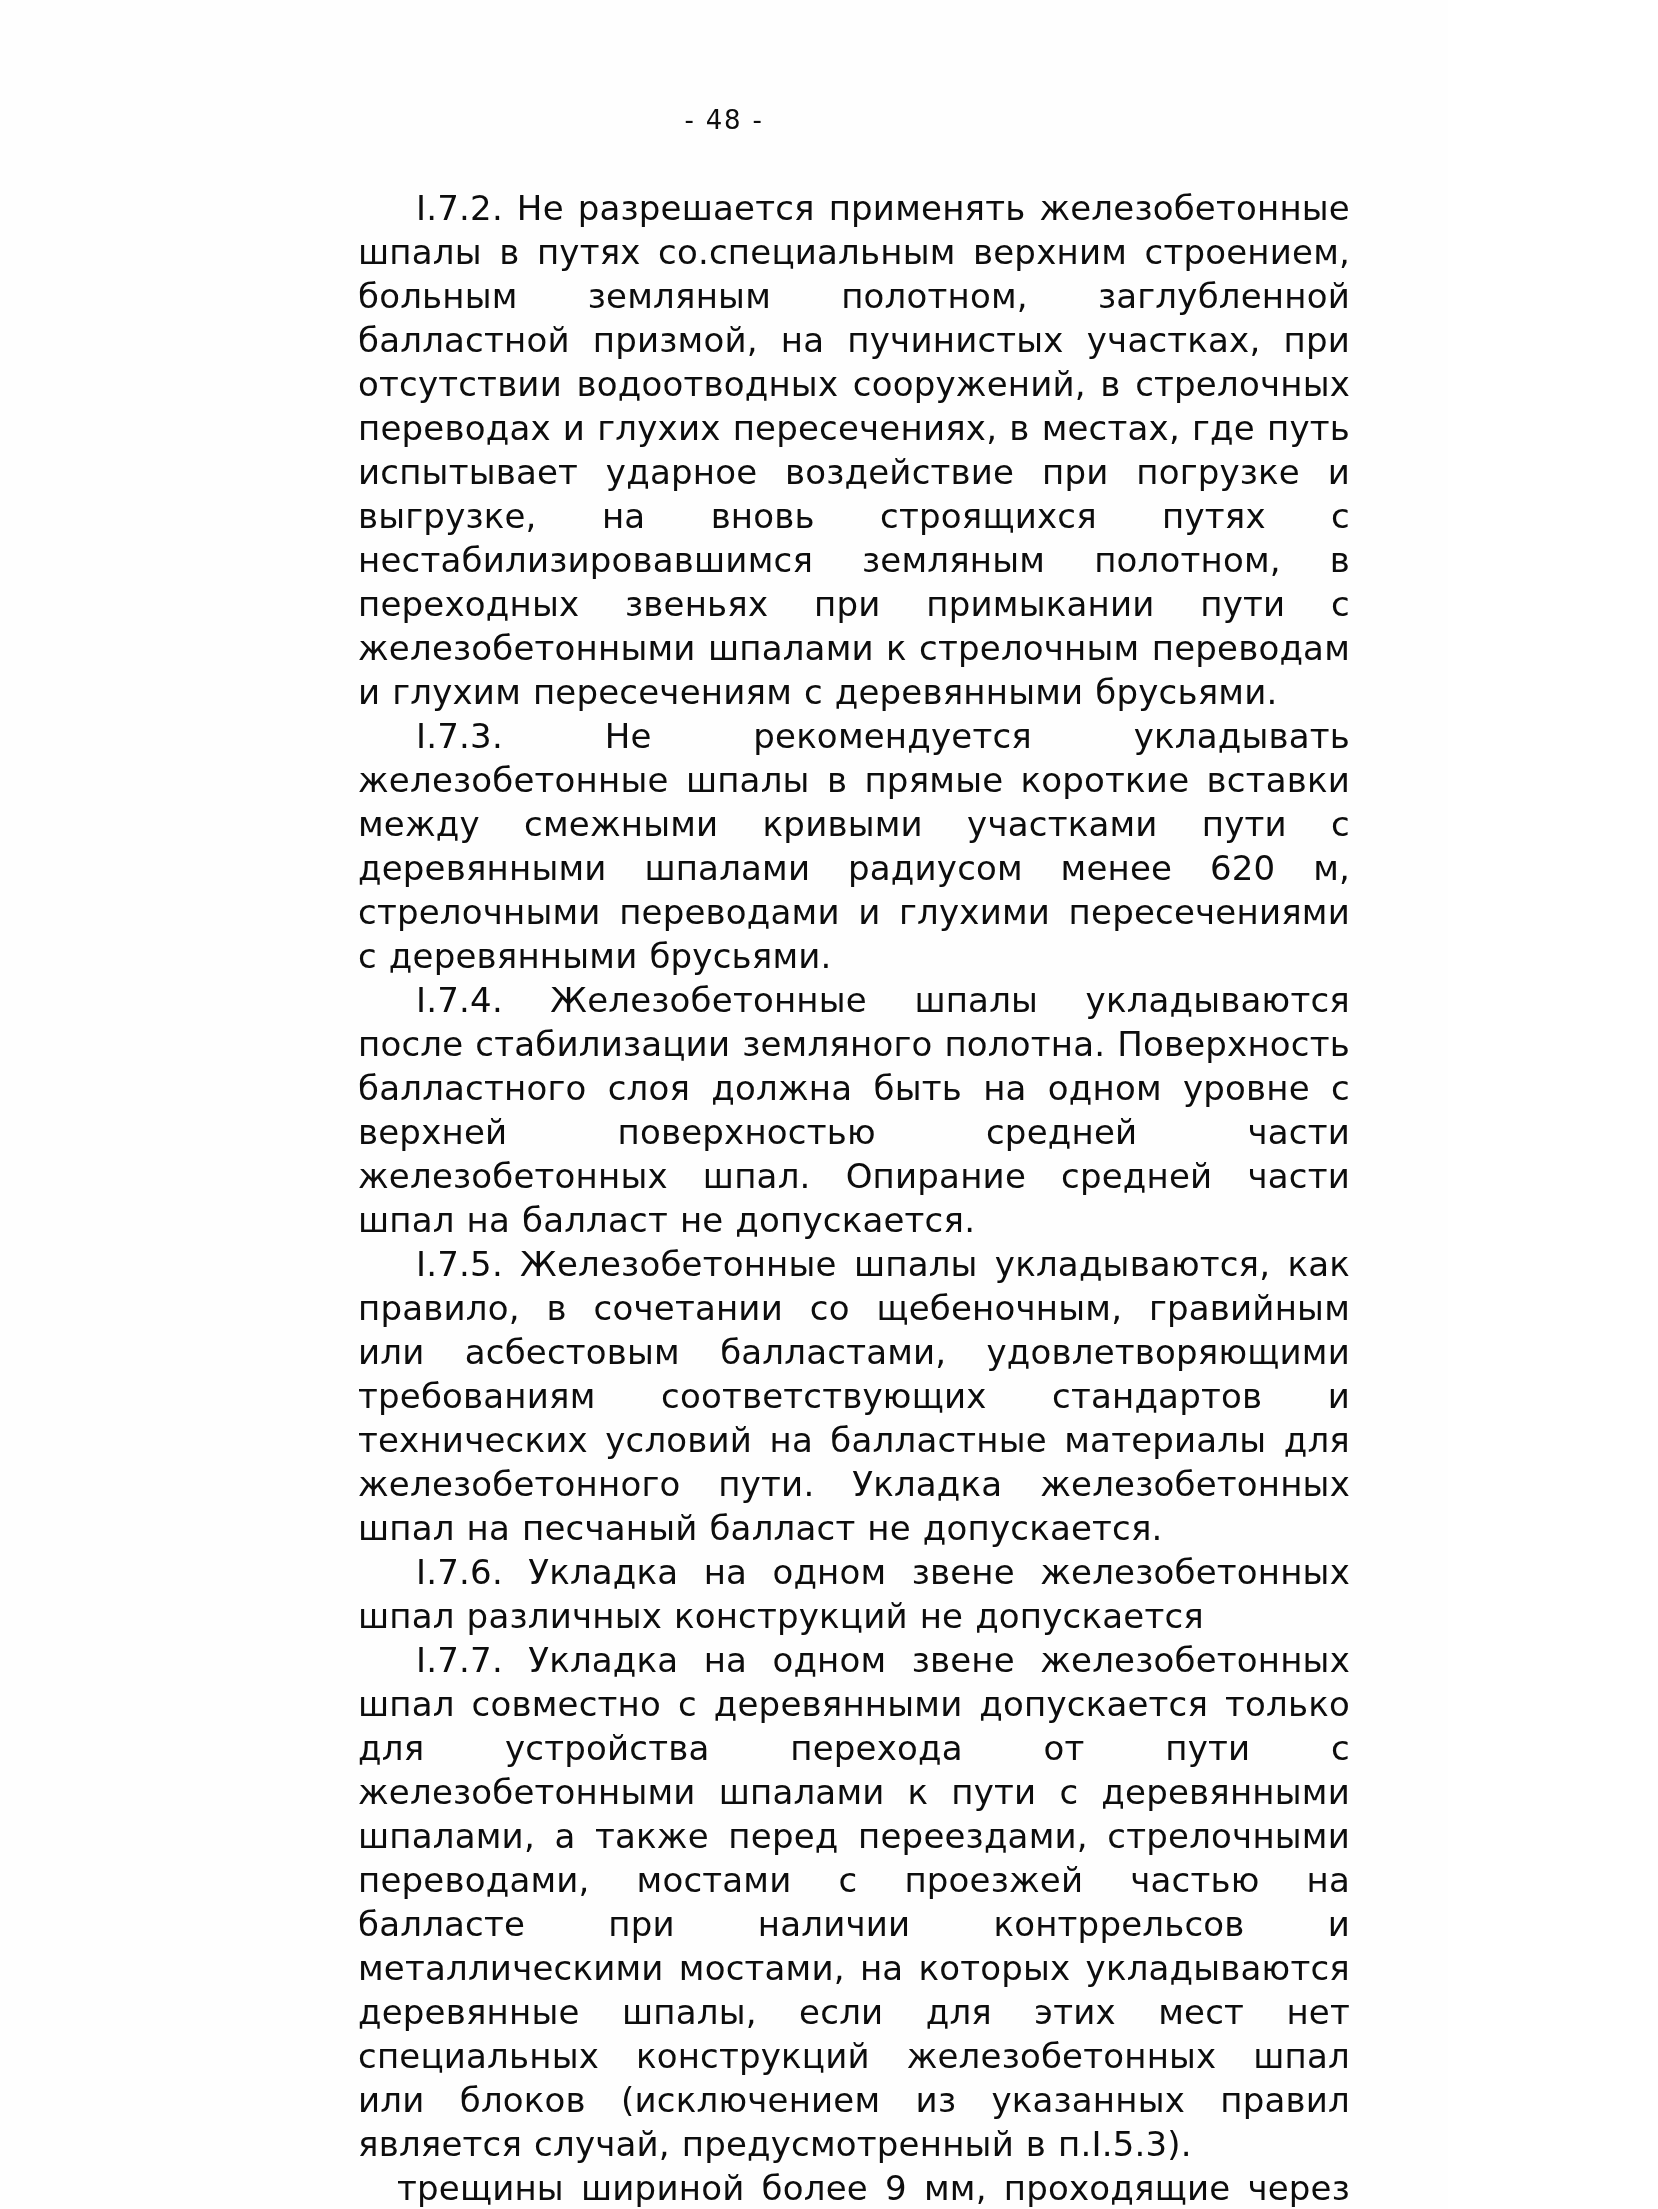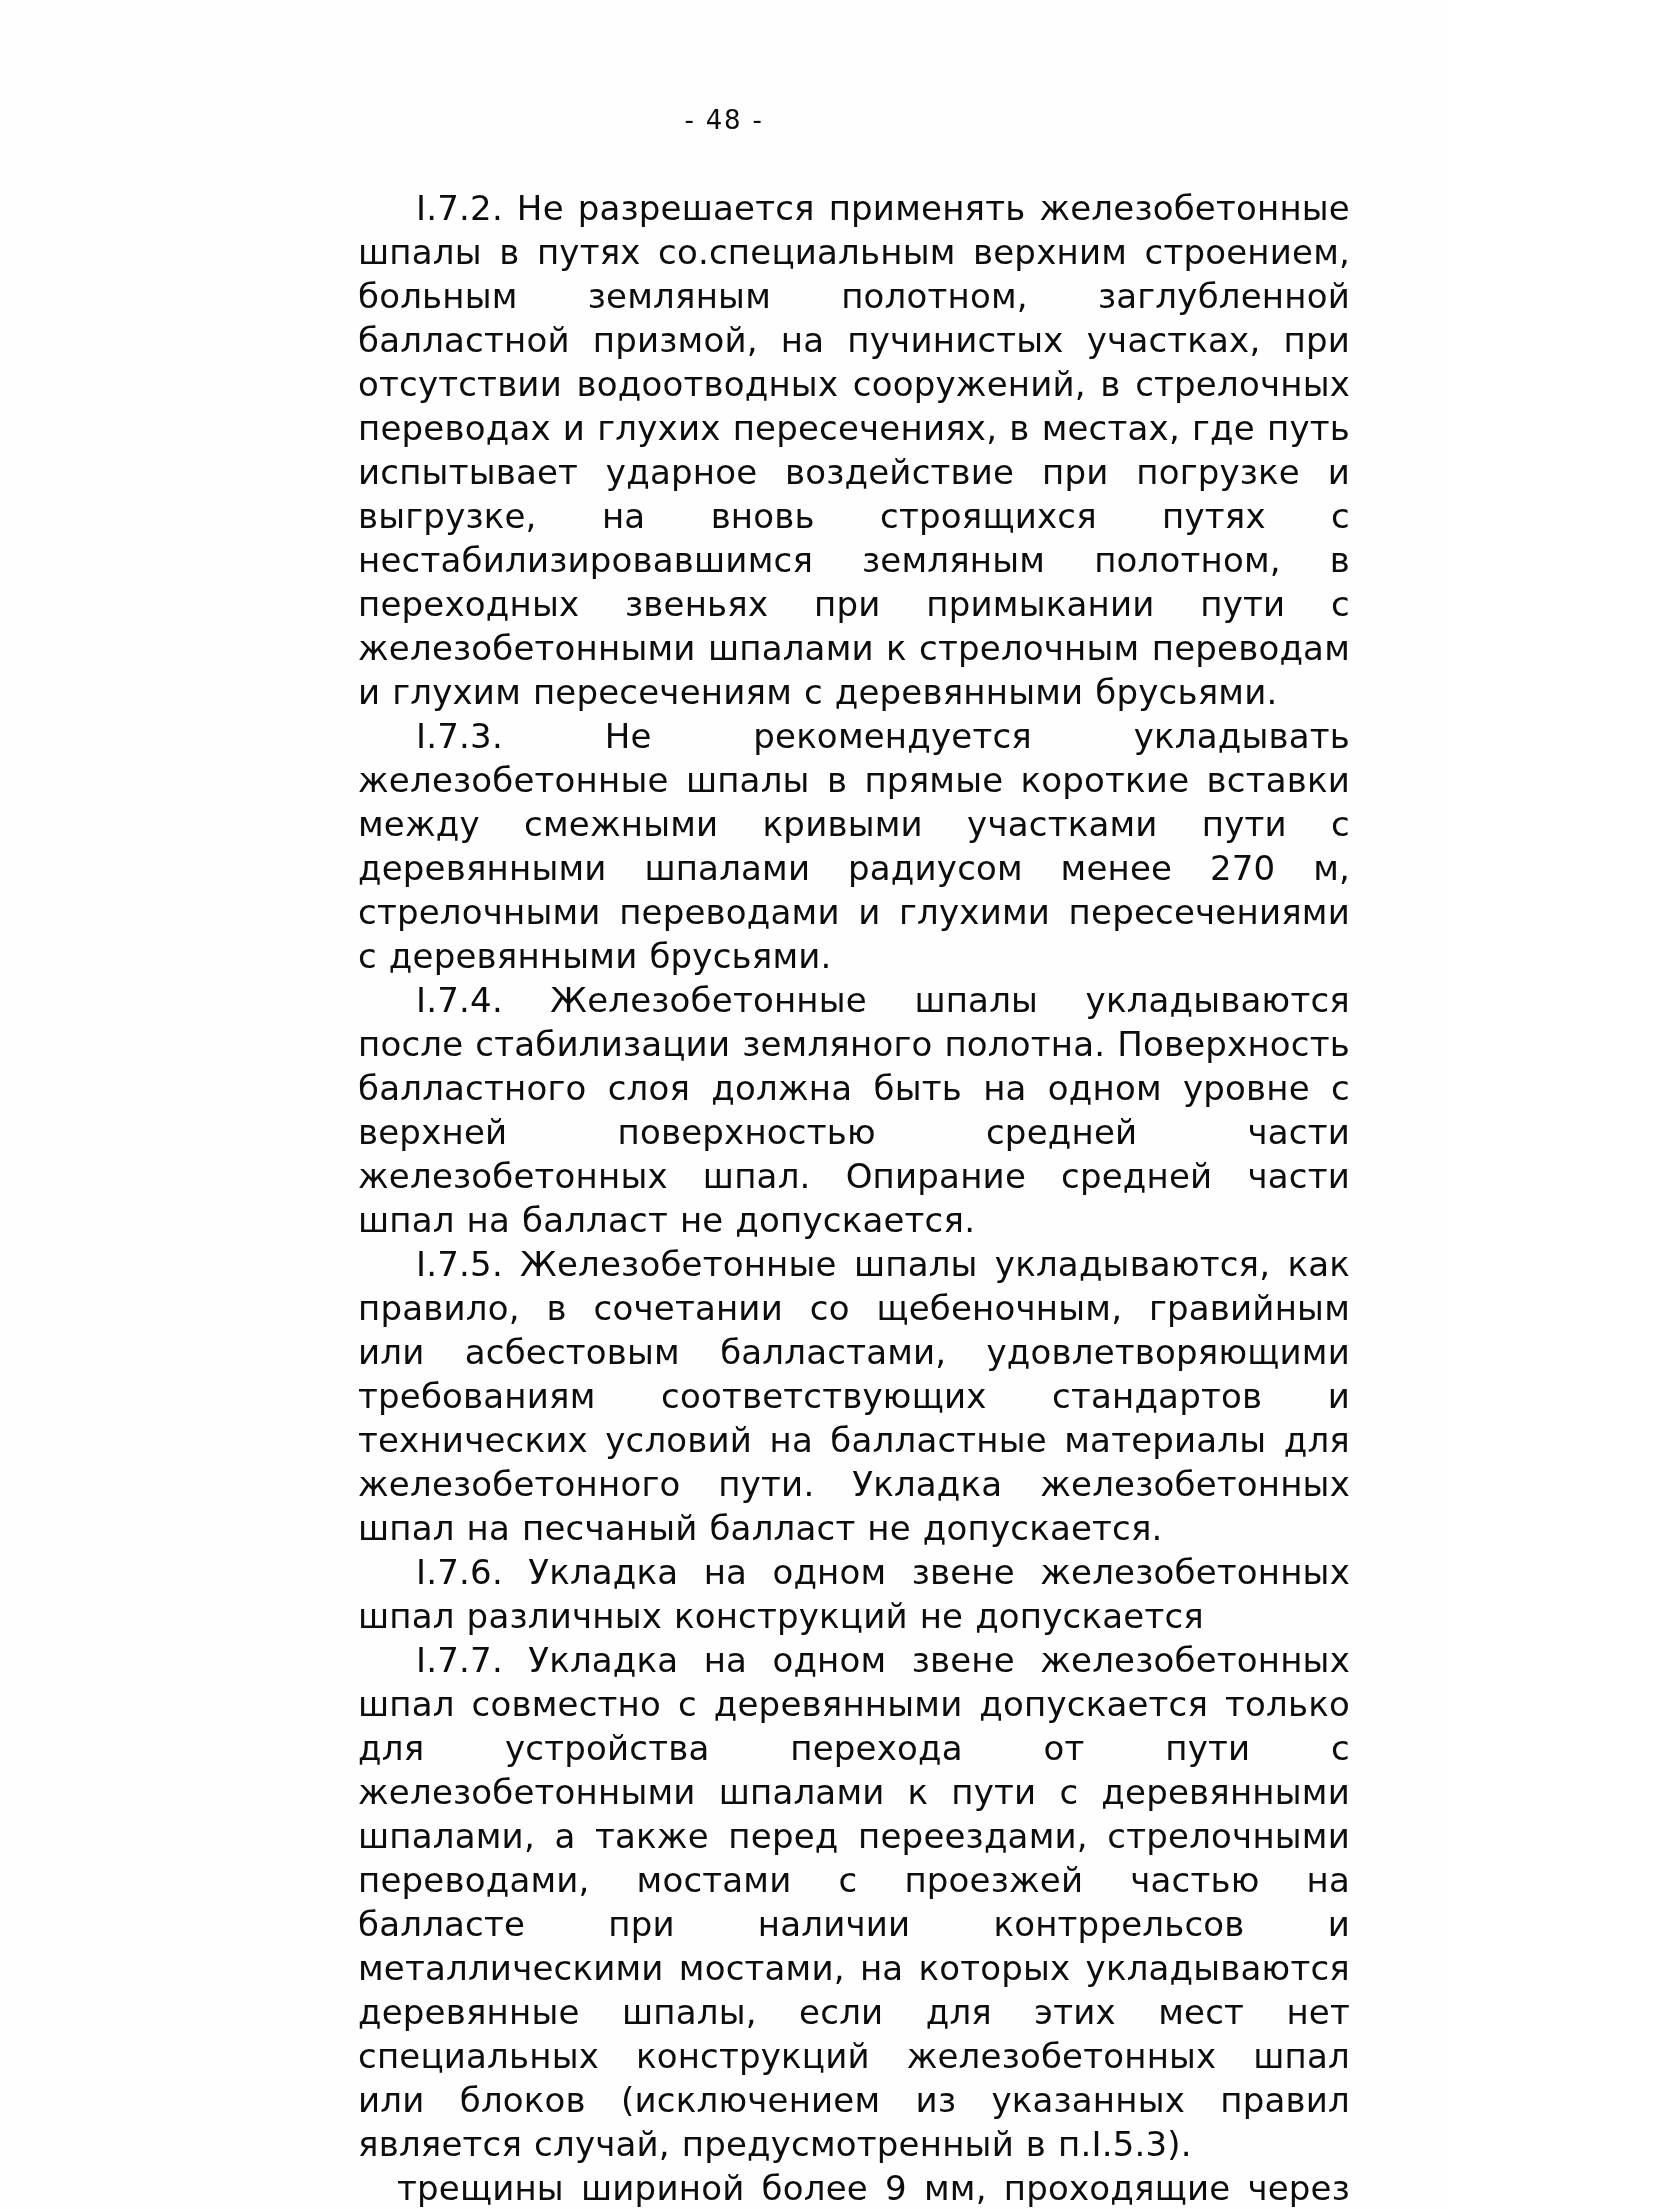--- a/index.html
+++ b/index.html
@@ -59,21 +59,21 @@
 <body>
 
 <div class="page">
 
   <div class="page-number">- 48 -</div>
 
   <div class="content">
 
     <p class="para indent p-block">I.7.2. Не разрешается применять железобетонные шпалы в путях со.специальным верхним строением, больным земляным полотном, заглубленной балластной призмой, на пучинистых участках, при отсутствии водоотводных сооружений, в стрелочных переводах и глухих пересечениях, в местах, где путь испытывает ударное воздействие при погрузке и выгрузке, на вновь строящихся путях с нестабилизировавшимся земляным полотном, в переходных звеньях при примыкании пути с железобетонными шпалами к стрелочным переводам и глухим пересечениям с деревянными брусьями.</p>
 
-    <p class="para indent p-block">I.7.3. Не рекомендуется укладывать железобетонные шпалы в прямые короткие вставки между смежными кривыми участками пути с деревянными шпалами радиусом менее 270 м, стрелочными переводами и глухими пересечениями с деревянными брусьями.</p>
+    <p class="para indent p-block">I.7.3. Не рекомендуется укладывать железобетонные шпалы в прямые короткие вставки между смежными кривыми участками пути с деревянными шпалами радиусом менее 620 м, стрелочными переводами и глухими пересечениями с деревянными брусьями.</p>
 
     <p class="para indent p-block">I.7.4. Железобетонные шпалы укладываются после стабилизации земляного полотна. Поверхность балластного слоя должна быть на одном уровне с верхней поверхностью средней части железобетонных шпал. Опирание средней части шпал на балласт не допускается.</p>
 
     <p class="para indent p-block">I.7.5. Железобетонные шпалы укладываются, как правило, в сочетании со щебеночным, гравийным или асбестовым балластами, удовлетворяющими требованиям соответствующих стандартов и технических условий на балластные материалы для железобетонного пути. Укладка железобетонных шпал на песчаный балласт не допускается.</p>
 
     <p class="para indent p-block">I.7.6. Укладка на одном звене железобетонных шпал различных конструкций не допускается</p>
 
     <p class="para indent p-block">I.7.7. Укладка на одном звене железобетонных шпал совместно с деревянными допускается только для устройства перехода от пути с железобетонными шпалами к пути с деревянными шпалами, а также перед переездами, стрелочными переводами, мостами с проезжей частью на балласте при наличии контррельсов и металлическими мостами, на которых укладываются деревянные шпалы, если для этих мест нет специальных конструкций железобетонных шпал или блоков (исключением из указанных правил является случай, предусмотренный в п.I.5.3).</p>
 
 

